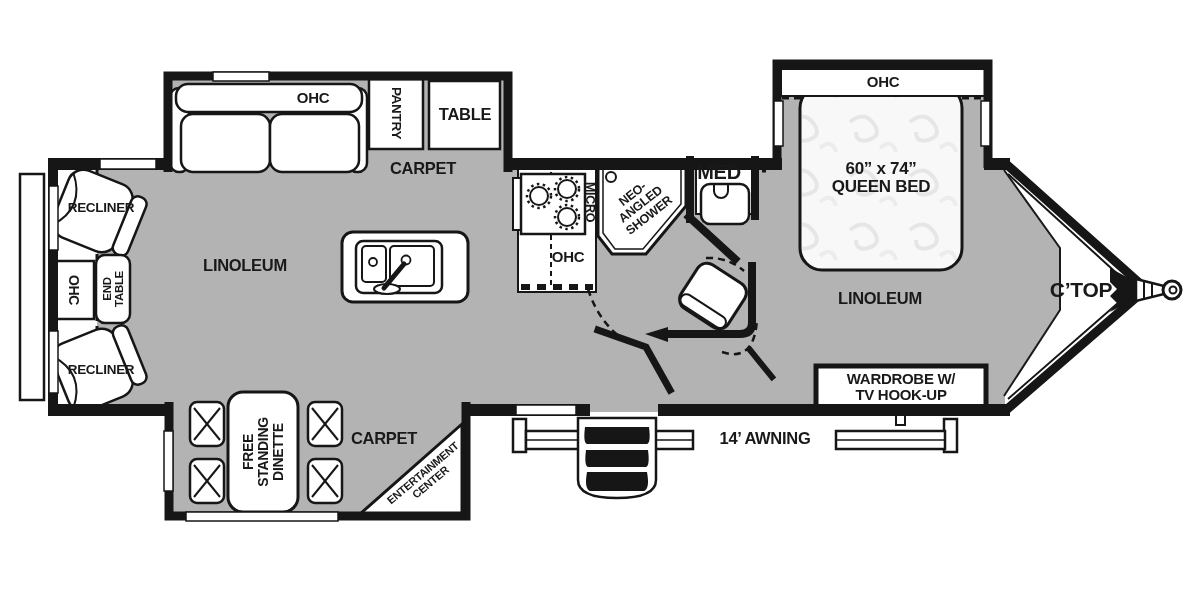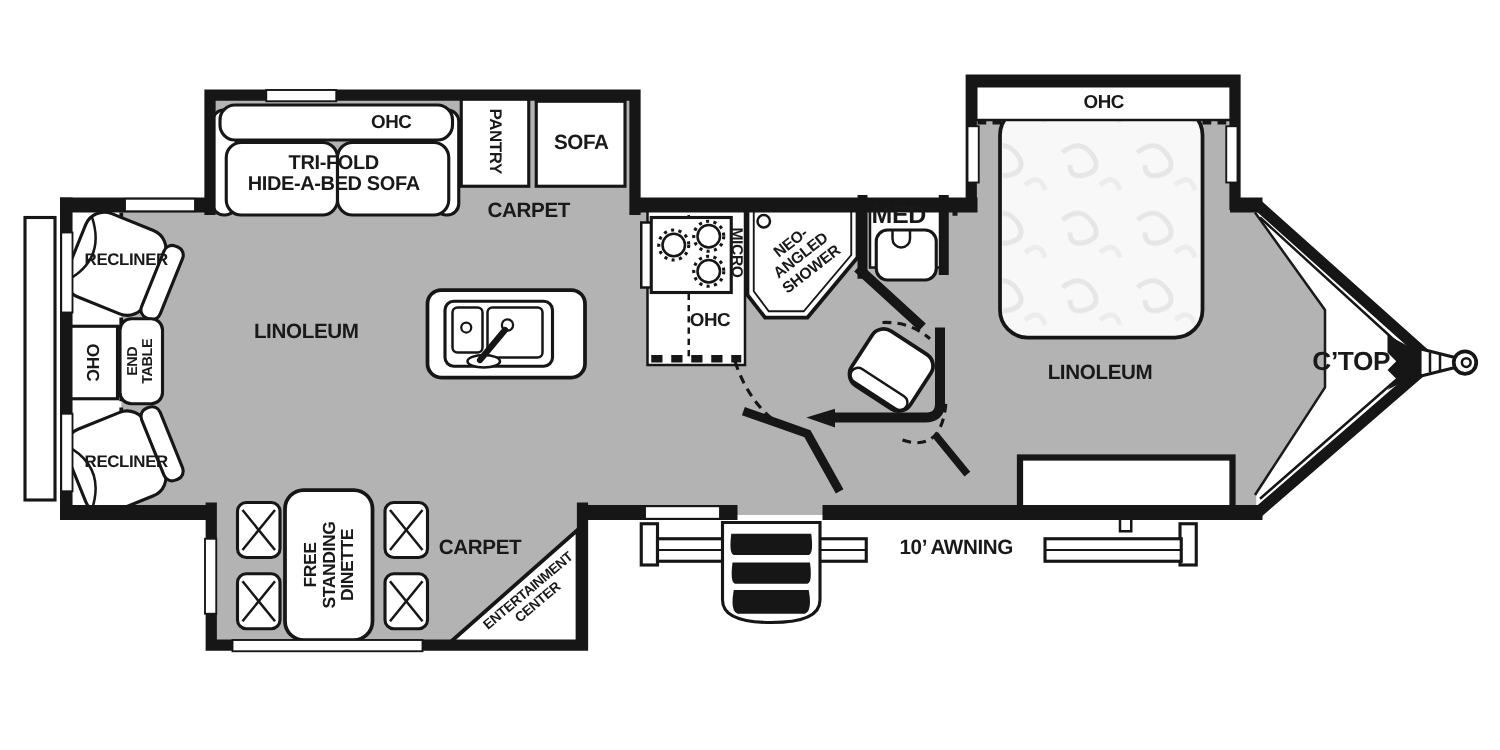--- a/index.html
+++ b/index.html
@@ -213,47 +213,49 @@
     <polygon points="1110,268 1136,282 1136,298 1110,312 1117,303 1110,296 1117,289 1110,282" fill="#161616"></polygon>
     <polygon points="1136,279 1164,286 1164,294 1136,301" fill="#ffffff" stroke="#161616" stroke-width="2.5"></polygon>
     <line x1="1144" y1="282" x2="1144" y2="298" stroke="#161616" stroke-width="2"></line>
     <line x1="1152" y1="284" x2="1152" y2="296" stroke="#161616" stroke-width="2"></line>
     <circle cx="1172" cy="290" r="9" fill="#ffffff" stroke="#161616" stroke-width="3"></circle>
     <circle cx="1173" cy="290" r="3.5" fill="#ffffff" stroke="#161616" stroke-width="2"></circle>
   </g>
 </svg>
 
   <div class="lbl" style="left:313px;top:98px;font-size:15px">OHC</div>
-  <div class="lbl" style="left:267px;top:140px;font-size:16px">TRI-FOLD
-HIDE-A-BED SOFA</div>
   <div class="lbl r90" style="left:396px;top:113px;font-size:13.5px">PANTRY</div>
-  <div class="lbl" style="left:465px;top:115px;font-size:16.5px">SOFA</div>
+  <div class="lbl" style="left:465px;top:115px;font-size:16.5px">TABLE</div>
   <div class="lbl" style="left:423px;top:169px;font-size:16.5px">CARPET</div>
 
   <div class="lbl" style="left:101px;top:208px;font-size:13.5px">RECLINER</div>
   <div class="lbl r90" style="left:74px;top:290px;font-size:14px">OHC</div>
   <div class="lbl rm90" style="left:113px;top:289px;font-size:11.5px">END
 TABLE</div>
   <div class="lbl" style="left:101px;top:370px;font-size:13.5px">RECLINER</div>
 
   <div class="lbl" style="left:245px;top:266px;font-size:16.5px">LINOLEUM</div>
 
   <div class="lbl r90" style="left:589px;top:202px;font-size:12.5px">MICRO</div>
   <div class="lbl" style="left:568px;top:257px;font-size:15px">OHC</div>
 
   <div class="lbl r38" style="left:641px;top:205px;font-size:12.5px">NEO-
 ANGLED
 SHOWER</div>
   <div class="lbl" style="left:719px;top:173px;font-size:20px">MED</div>
 
   <div class="lbl" style="left:883px;top:82px;font-size:15px">OHC</div>
+  <div class="lbl" style="left:881px;top:178px;font-size:17px">60” x 74”
+QUEEN BED</div>
   <div class="lbl" style="left:880px;top:299px;font-size:16.5px">LINOLEUM</div>
+  <div class="lbl" style="left:901px;top:387px;font-size:15px">WARDROBE W/
+TV HOOK-UP</div>
 
   <div class="lbl" style="left:1081px;top:290px;font-size:21px">C’TOP</div>
-  <div class="lbl" style="left:765px;top:439px;font-size:16.5px">10’ AWNING</div>
+  <div class="lbl" style="left:765px;top:439px;font-size:16.5px">14’ AWNING</div>
 
   <div class="lbl rm90" style="left:263px;top:452px;font-size:14px">FREE
 STANDING
 DINETTE</div>
   <div class="lbl" style="left:384px;top:439px;font-size:16.5px">CARPET</div>
   <div class="lbl r40" style="left:427px;top:478px;font-size:11px">ENTERTAINMENT
 CENTER</div>
 
 </div>
 

